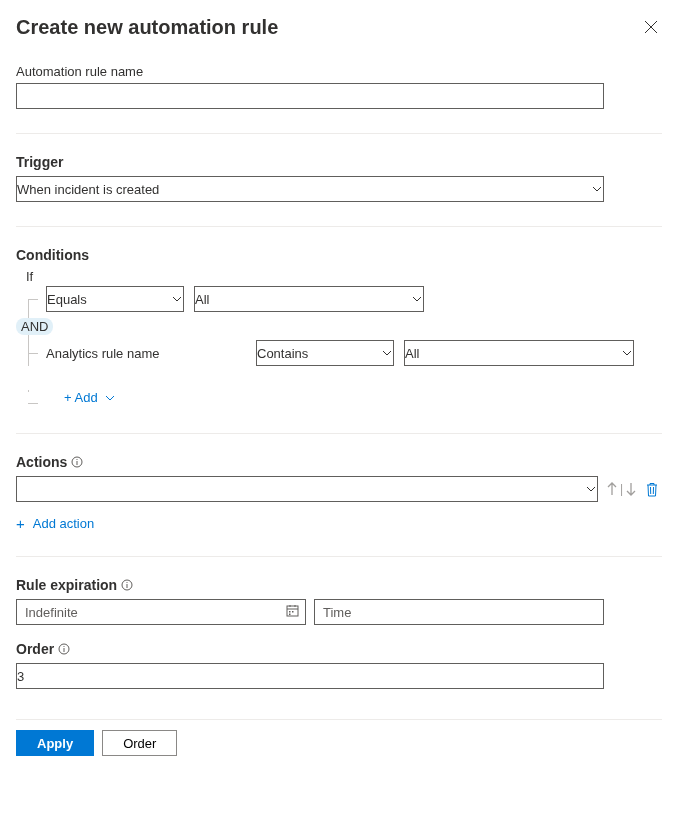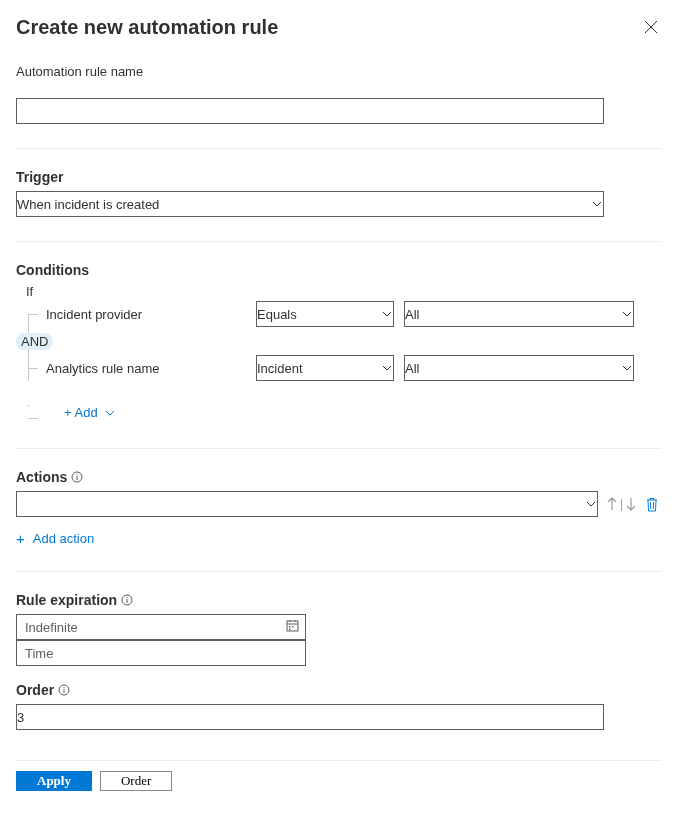--- a/index.html
+++ b/index.html
@@ -24,21 +24,21 @@
   .close-btn {
     cursor: pointer;
     padding: 4px;
     font-size: 14px;
     line-height: 1;
     color: #323130;
   }
   .section-label {
     font-size: 13px;
     color: #323130;
-    margin-bottom: 19px;
+    margin-bottom: 4px;
   }
   .section-heading {
     font-size: 14px;
     font-weight: 600;
     color: #323130;
     margin-bottom: 6px;
     display: flex;
     align-items: center;
     gap: 4px;
   }
@@ -164,21 +164,21 @@
     margin-top: 14px;
   }
   .plus {
     font-size: 15px;
     line-height: 1;
   }
 
   
   .exp-row {
     display: flex;
-    flex-direction: column;
+    gap: 8px;
   }
   .date-input {
     width: 290px;
     height: 26px;
     border: 1px solid #605e5c;
     display: flex;
     align-items: center;
     justify-content: space-between;
     padding: 0 6px 0 8px;
     font-size: 13px;
@@ -195,24 +195,24 @@
 
   
   .footer {
     border-top: 1px solid #edebe9;
     padding: 10px 0;
     display: flex;
     gap: 8px;
     margin-top: 30px;
   }
   .btn {
-    height: 20px;
+    height: 26px;
     padding: 0 20px;
     font-size: 13px;
-    font-family: Liberation Serif, serif;
+    font-family: Liberation Sans, sans-serif;
     cursor: pointer;
     border: 1px solid #8a8886;
     background: #fff;
   }
   .btn-primary {
     background: #0078d4;
     color: #fff;
     border-color: #0078d4;
     font-weight: 600;
   }
@@ -252,21 +252,20 @@
 
 <hr class="divider">
 
 <div class="conditions">
   <div class="section-heading">Conditions</div>
   <div class="if-label">If</div>
 
   <div class="cond-rows">
     <div class="cond-row">
       <div class="cond-tree first"></div>
-      <div class="cond-label">Incident provider</div>
       <div class="select-input cond-op">
         <span>Equals</span>
         <span class="chev">
             <svg width="12" height="12" viewBox="0 0 12 12">
               <path d="M2 4 L6 8 L10 4" stroke="#323130" stroke-width="1" fill="none"></path>
             </svg>
           </span>
       </div>
       <div class="select-input cond-val">
         <span>All</span>
@@ -280,21 +279,21 @@
 
     <div class="cond-gap-row">
       <div class="cond-tree gap"></div>
       <span class="and-badge">AND</span>
     </div>
 
     <div class="cond-row">
       <div class="cond-tree"></div>
       <div class="cond-label">Analytics rule name</div>
       <div class="select-input cond-op">
-        <span>Incident</span>
+        <span>Contains</span>
         <span class="chev">
             <svg width="12" height="12" viewBox="0 0 12 12">
               <path d="M2 4 L6 8 L10 4" stroke="#323130" stroke-width="1" fill="none"></path>
             </svg>
           </span>
       </div>
       <div class="select-input cond-val">
         <span>All</span>
         <span class="chev">
             <svg width="12" height="12" viewBox="0 0 12 12">

